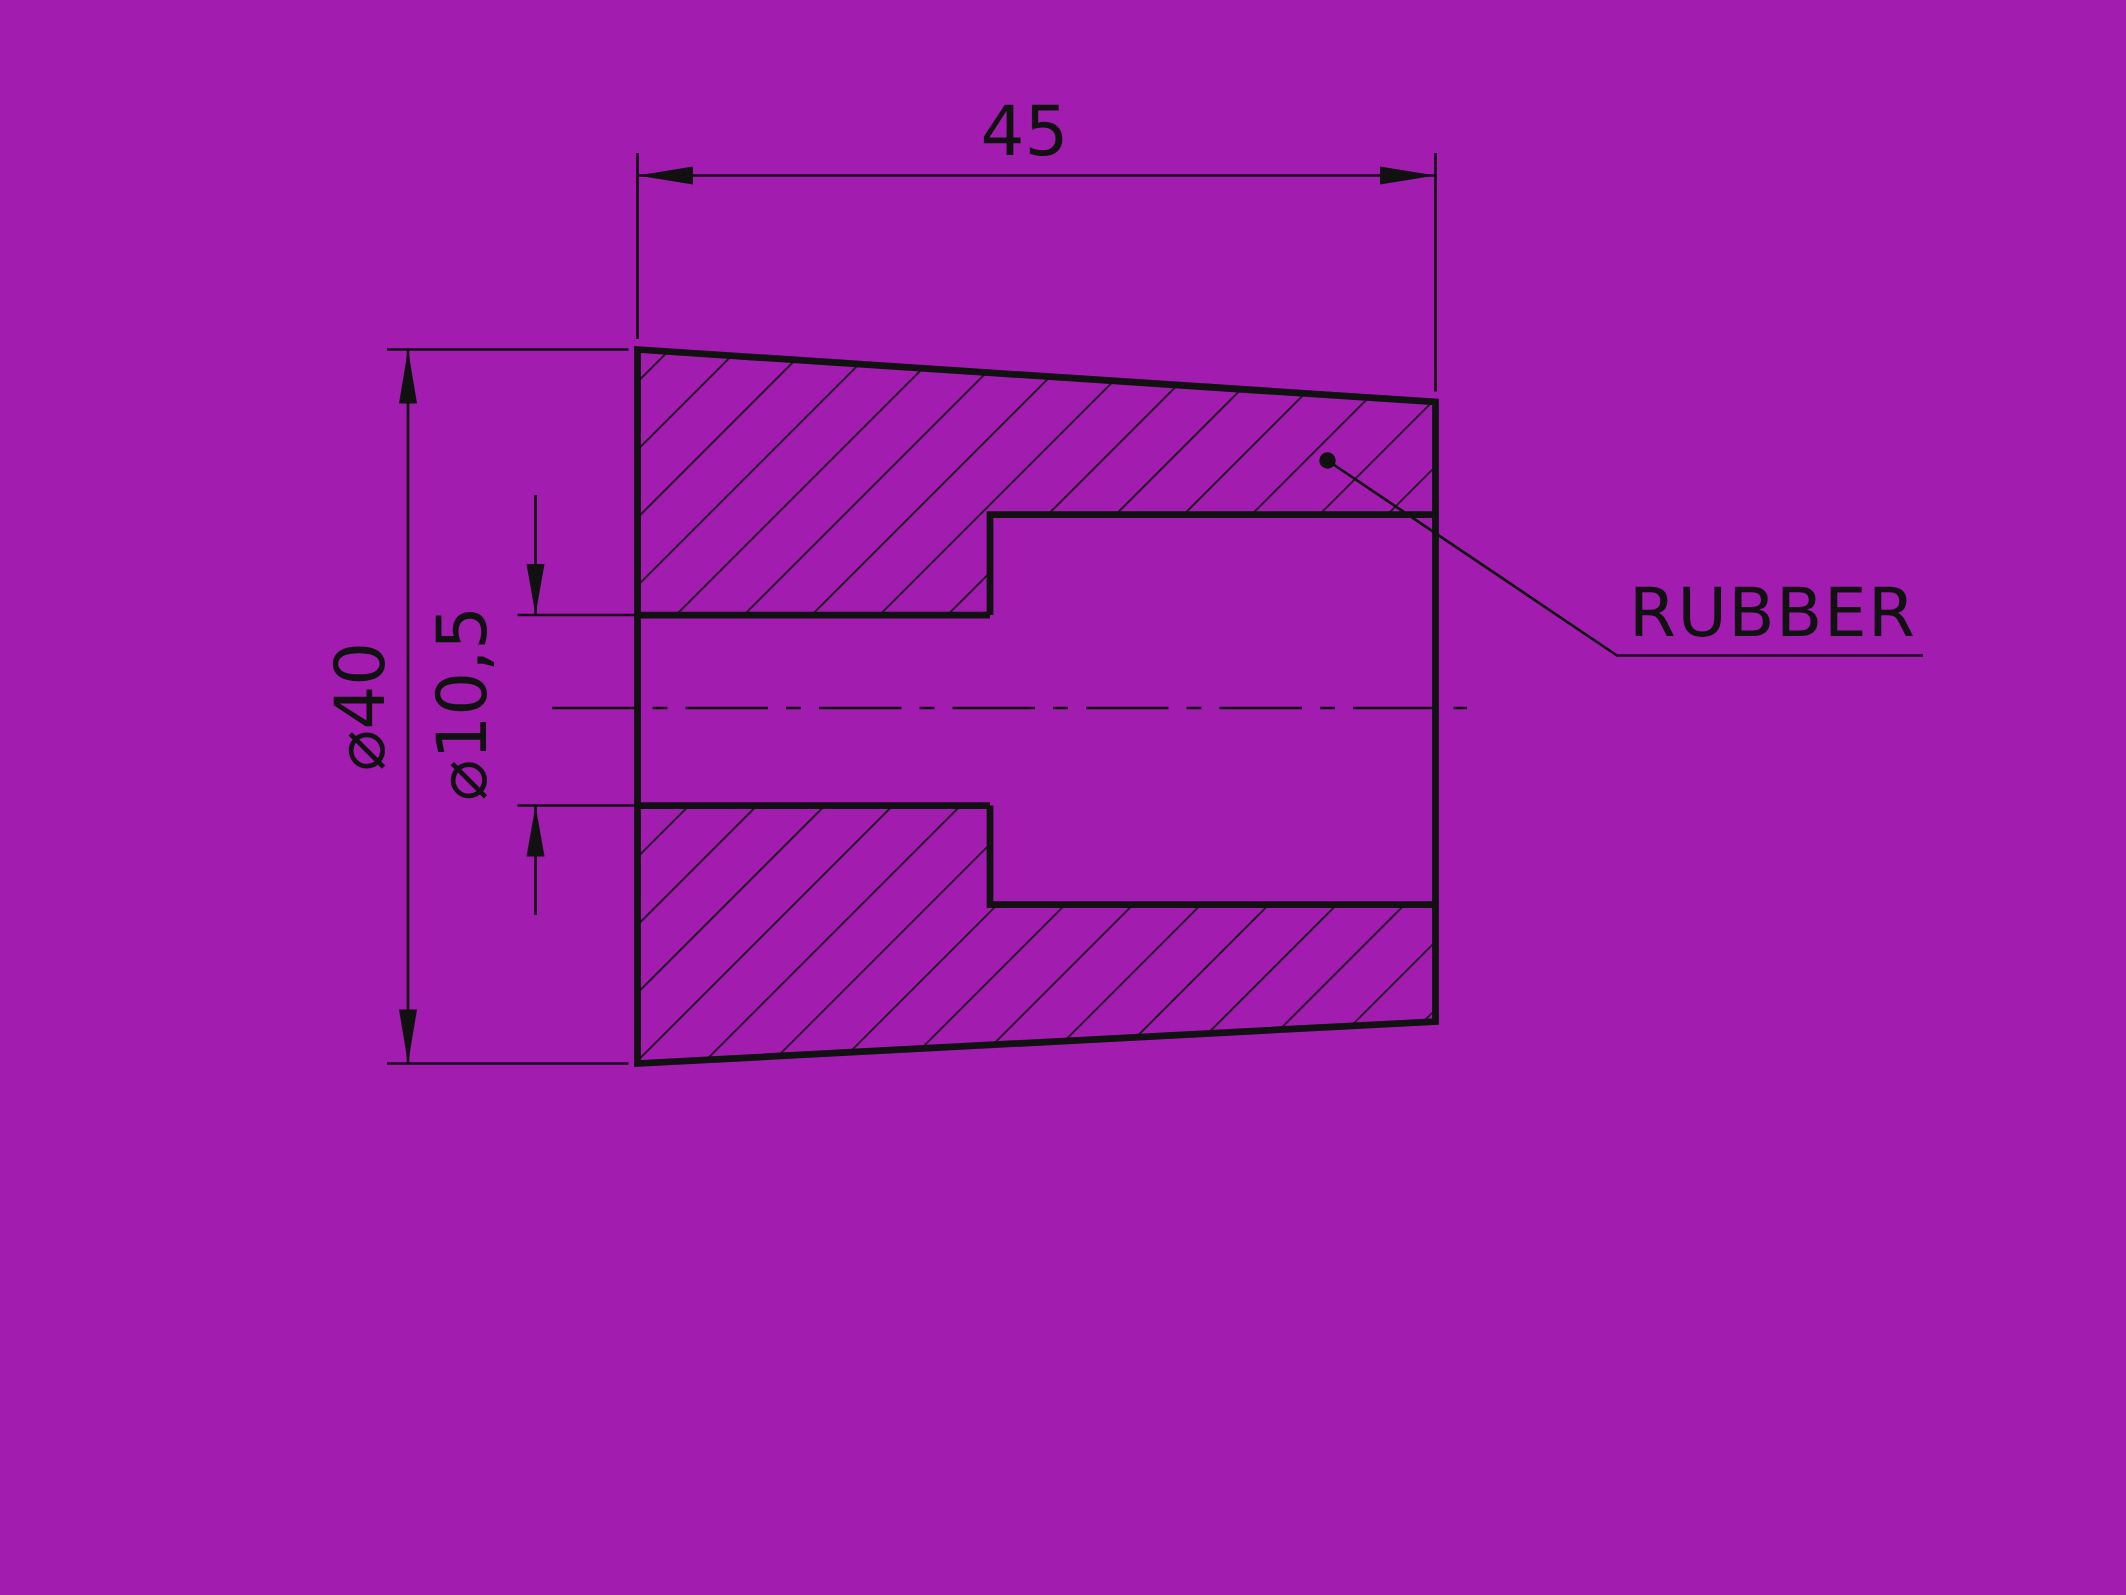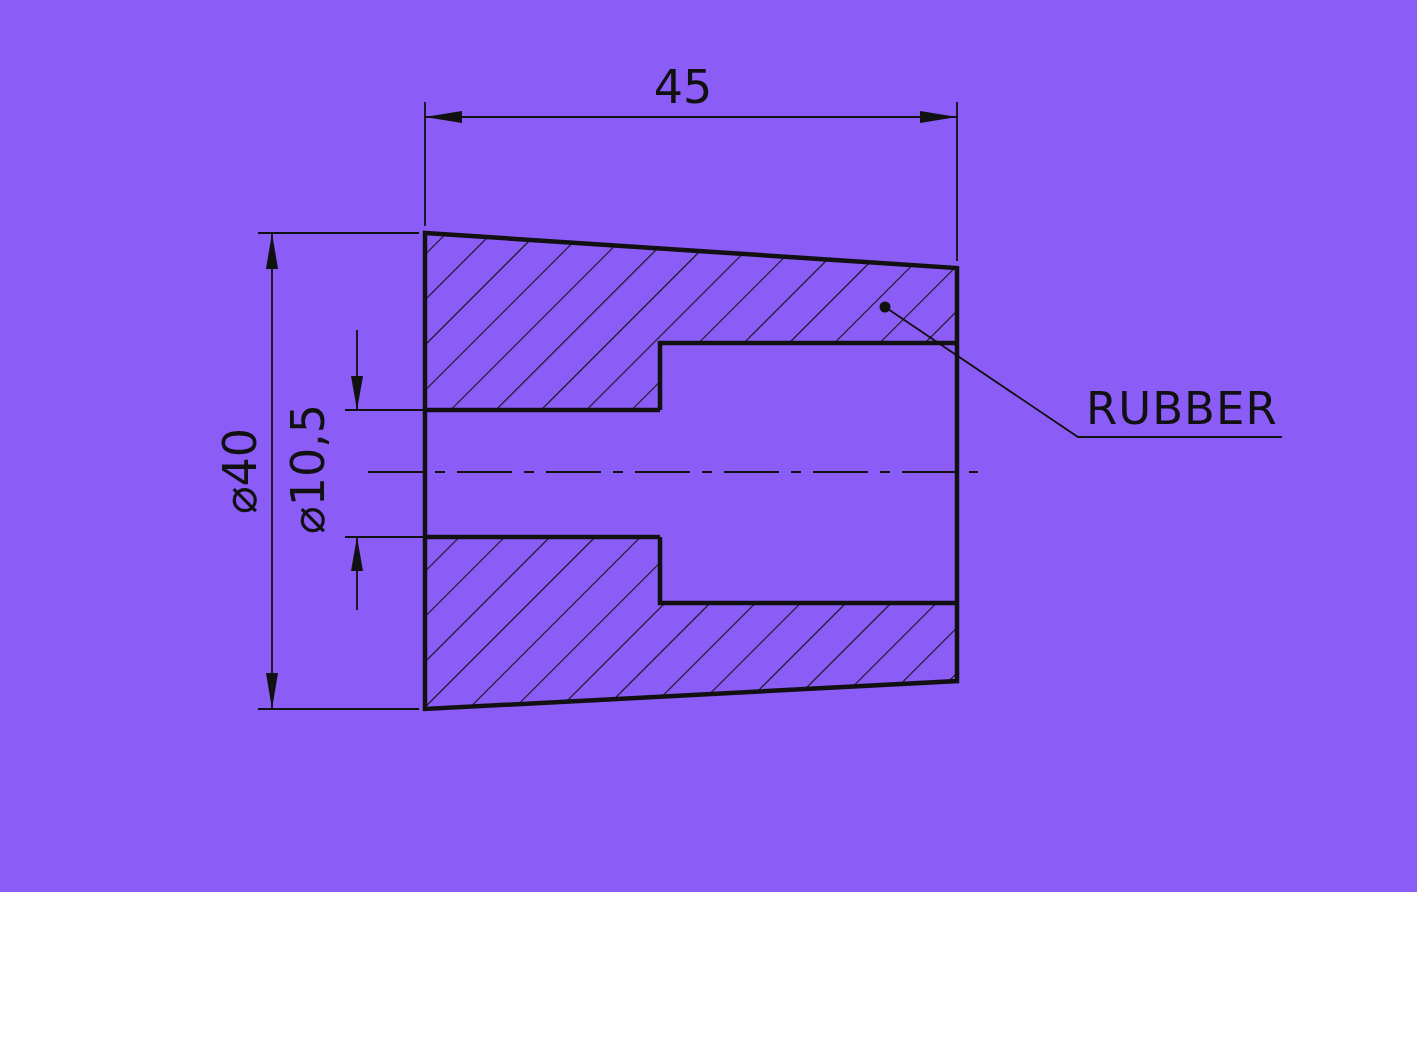--- a/index.html
+++ b/index.html
@@ -6,22 +6,22 @@
     margin: 0;
     padding: 0;
     background: #ffffff;
     width: 1417px;
     height: 1063px;
     overflow: hidden;
   }
   .canvas {
     position: relative;
     width: 1417px;
-    height: 892px;
-    background: #8b5cf6;
+    height: 1063px;
+    background: #a21caf;
   }
   svg { display: block; }
   .thick {
     stroke: #111111;
     stroke-width: 4.5;
     fill: none;
     stroke-linejoin: miter;
     stroke-linecap: butt;
   }
   .thin {

